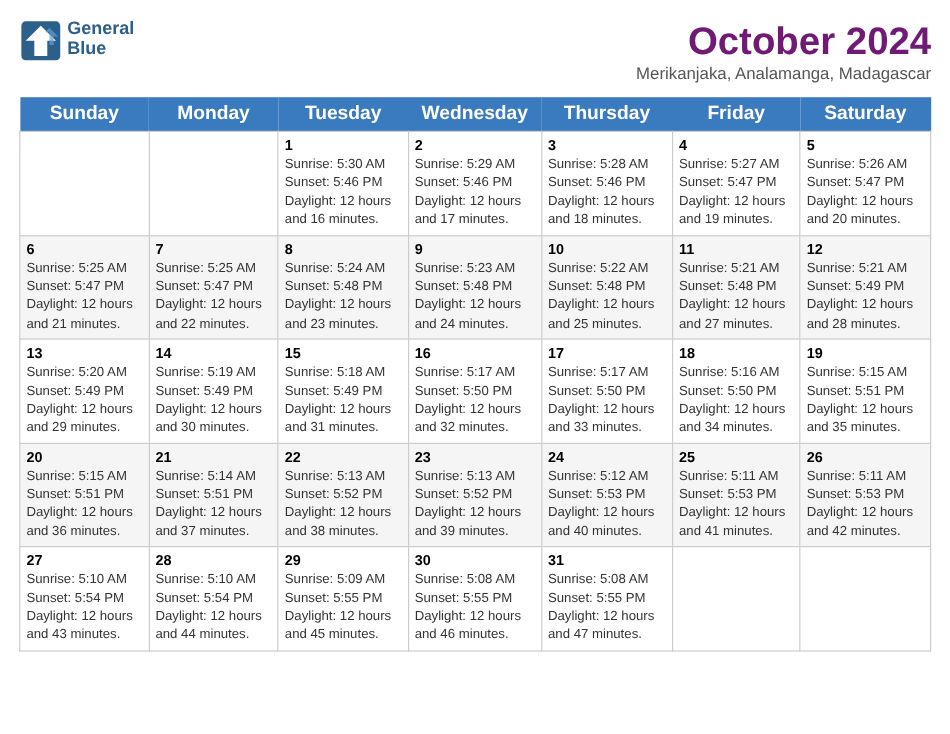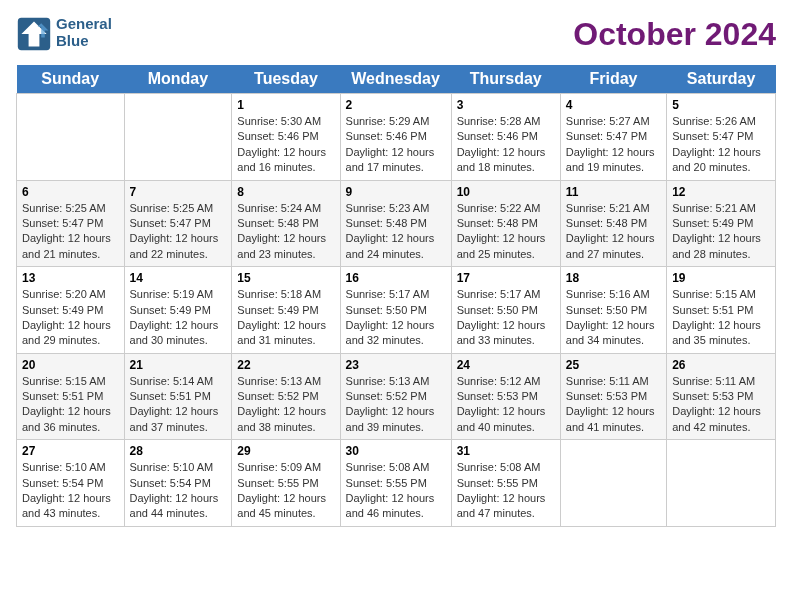--- a/index.html
+++ b/index.html
@@ -99,20 +99,21 @@
       <polygon points="20,6 34,20 26,20 26,34 14,34 14,20 6,20" fill="white"></polygon>
       <polygon points="28,8 36,16 32,16 32,24 28,24 28,12 24,12" fill="#5ba3d9" opacity="0.7"></polygon>
     </svg>
     <div class="logo-text">
       <span>General</span>
       <span>Blue</span>
     </div>
   </div>
   <div class="title-block">
     <div class="main-title">October 2024</div>
+    <div class="subtitle">Merikanjaka, Analamanga, Madagascar</div>
   </div>
 </div>
 
 <table>
   <thead>
     <tr class="day-header-row">
     <th class="day-header">Sunday</th>
         <th class="day-header">Monday</th>
         <th class="day-header">Tuesday</th>
         <th class="day-header">Wednesday</th>

